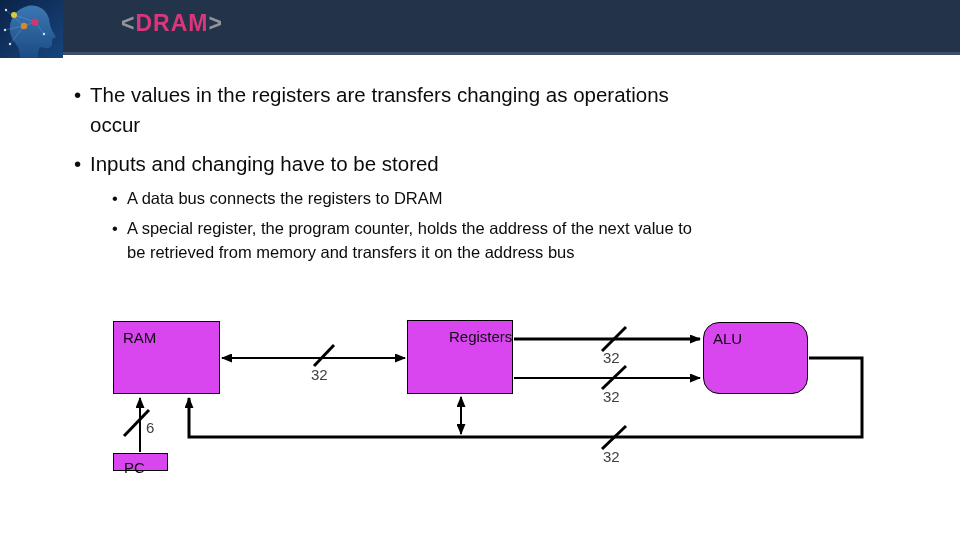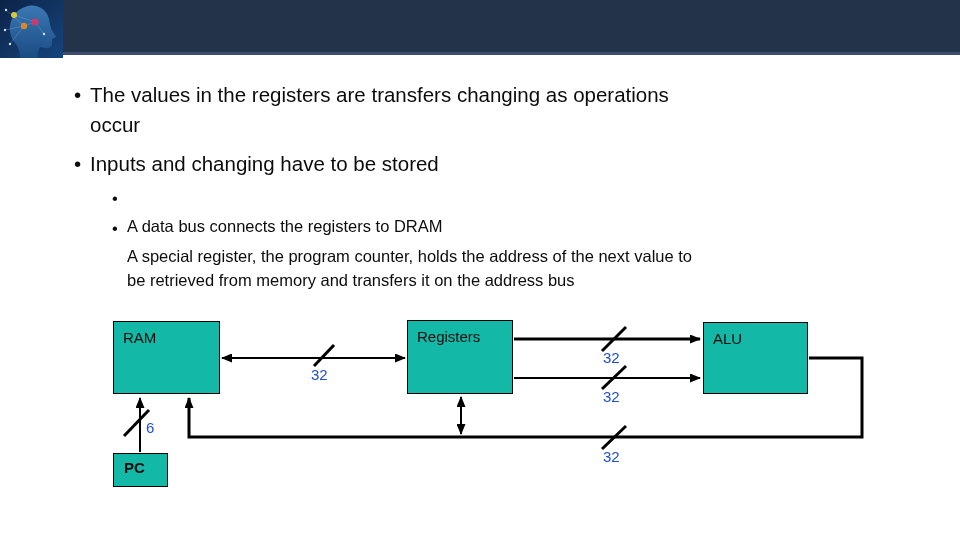--- a/index.html
+++ b/index.html
@@ -62,50 +62,50 @@
     font-size: 20.5px;
     line-height: 30px;
     width: 810px;
   }
   .lvl1 .txt { padding-left: 16px; }
   .lvl2 {
     font-size: 16.5px;
     line-height: 24px;
     width: 800px;
   }
-  .lvl2 .txt { padding-left: 15px; margin-top: 28px; }
+  .lvl2 .txt { padding-left: 15px; }
   #bullet-1 { left: 74px;  top: 80px;  }
   #bullet-2 { left: 74px;  top: 149px; }
   #sub-1    { left: 112px; top: 186px; }
   #sub-2    { left: 112px; top: 216px; }
 
   
   .diagram-svg {
     position: absolute;
     left: 0; top: 300px;
     width: 960px; height: 200px;
   }
   .dbox {
     position: absolute;
     border: 1px solid #000;
-    background: #14b8a6;
+    background: #d946ef;
     color: #0c0c0c;
     font-size: 15px;
   }
   .dbox .dbox-label { display: block; padding: 7px 9px; }
   #ram-box       { left: 113px; top: 321px; width: 107px; height: 73px; }
-  #registers-box { left: 407px; top: 320px; width: 106px; height: 74px; }
-  #alu-box       { left: 703px; top: 322px; width: 105px; height: 72px; }
-  #pc-box        { left: 113px; top: 453px; width: 55px;  height: 34px; font-weight: bold; }
+  #registers-box { left: 407px; top: 320px; width: 106px; height: 74px; padding-left: 32px; }
+  #alu-box       { left: 703px; top: 322px; width: 105px; height: 72px; border-radius: 16px; }
+  #pc-box        { left: 113px; top: 453px; width: 55px;  height: 18px; }
   #pc-box .dbox-label { padding: 5px 10px; }
 
   .bus-label {
     position: absolute;
     font-size: 15px;
-    color: #1d4ed8;
+    color: #404040;
     white-space: nowrap;
   }
   #lbl-ram-reg    { left: 311px; top: 366px; }
   #lbl-reg-alu-a  { left: 603px; top: 349px; }
   #lbl-reg-alu-b  { left: 603px; top: 388px; }
   #lbl-feedback   { left: 603px; top: 448px; }
   #lbl-pc-ram     { left: 146px; top: 419px; }
 </style>
 </head>
 <body>
@@ -140,20 +140,23 @@
       <circle cx="14" cy="15" r="3" fill="#d8c83a"></circle>
       <circle cx="24" cy="26" r="3.2" fill="#d8872e"></circle>
       <circle cx="35" cy="22" r="3.6" fill="#c83a70"></circle>
       <circle cx="6" cy="10" r="1.2" fill="#cfe4f7"></circle>
       <circle cx="5" cy="30" r="1.2" fill="#cfe4f7"></circle>
       <circle cx="10" cy="44" r="1.2" fill="#cfe4f7"></circle>
       <circle cx="44" cy="34" r="1.2" fill="#cfe4f7"></circle>
     </svg>
   </div>
 
+  <div class="slide-title">
+    <span class="bracket">&lt;</span><span class="title-word">DRAM</span><span class="bracket">&gt;</span>
+  </div>
 
   <div class="bitem lvl1" id="bullet-1">
     <span class="mk">•</span>
     <span class="txt">The values in the registers are transfers changing as operations
 occur</span>
   </div>
   <div class="bitem lvl1" id="bullet-2">
     <span class="mk">•</span>
     <span class="txt">Inputs and changing have to be stored</span>
   </div>

